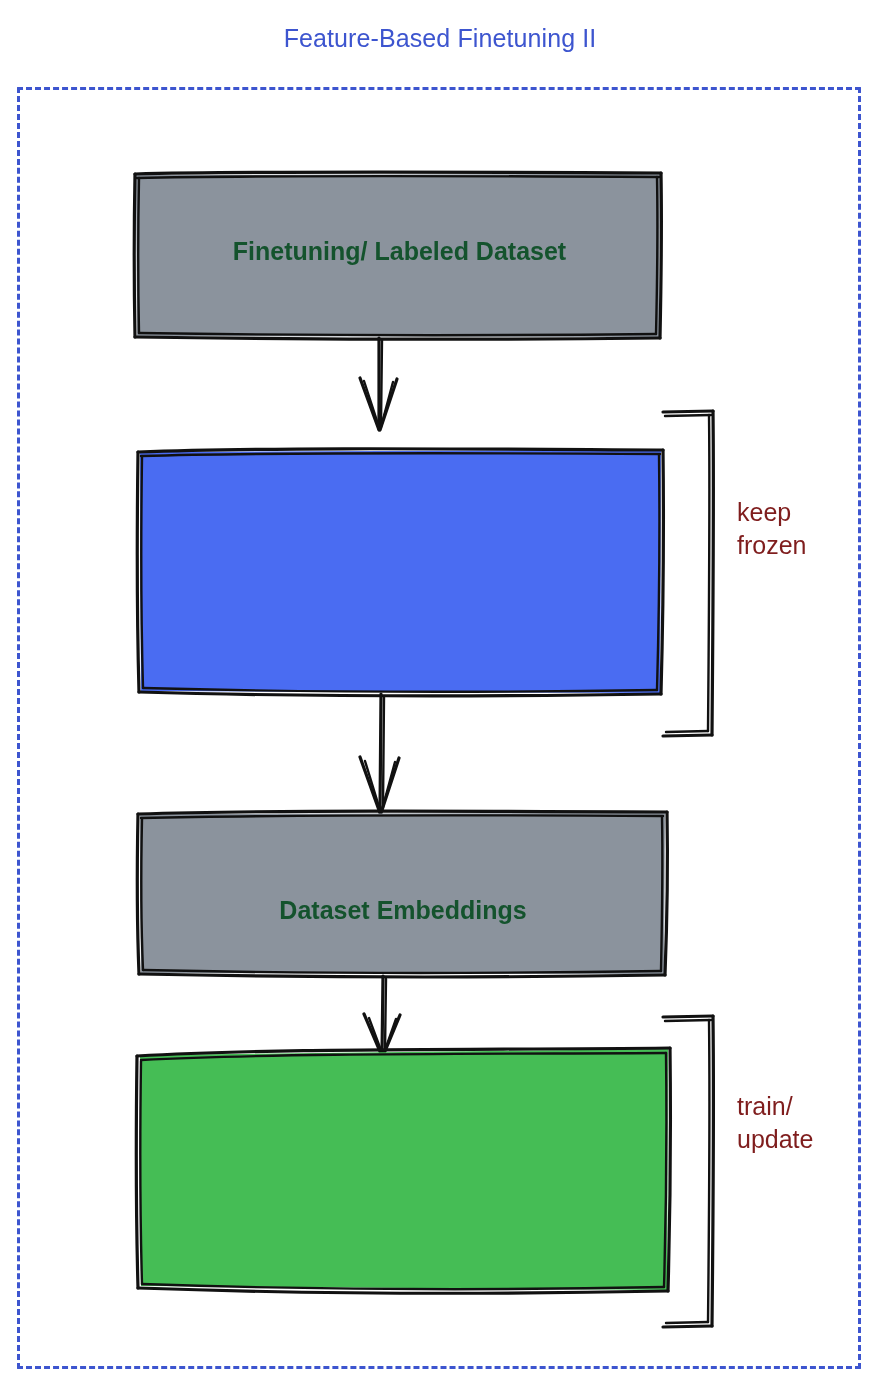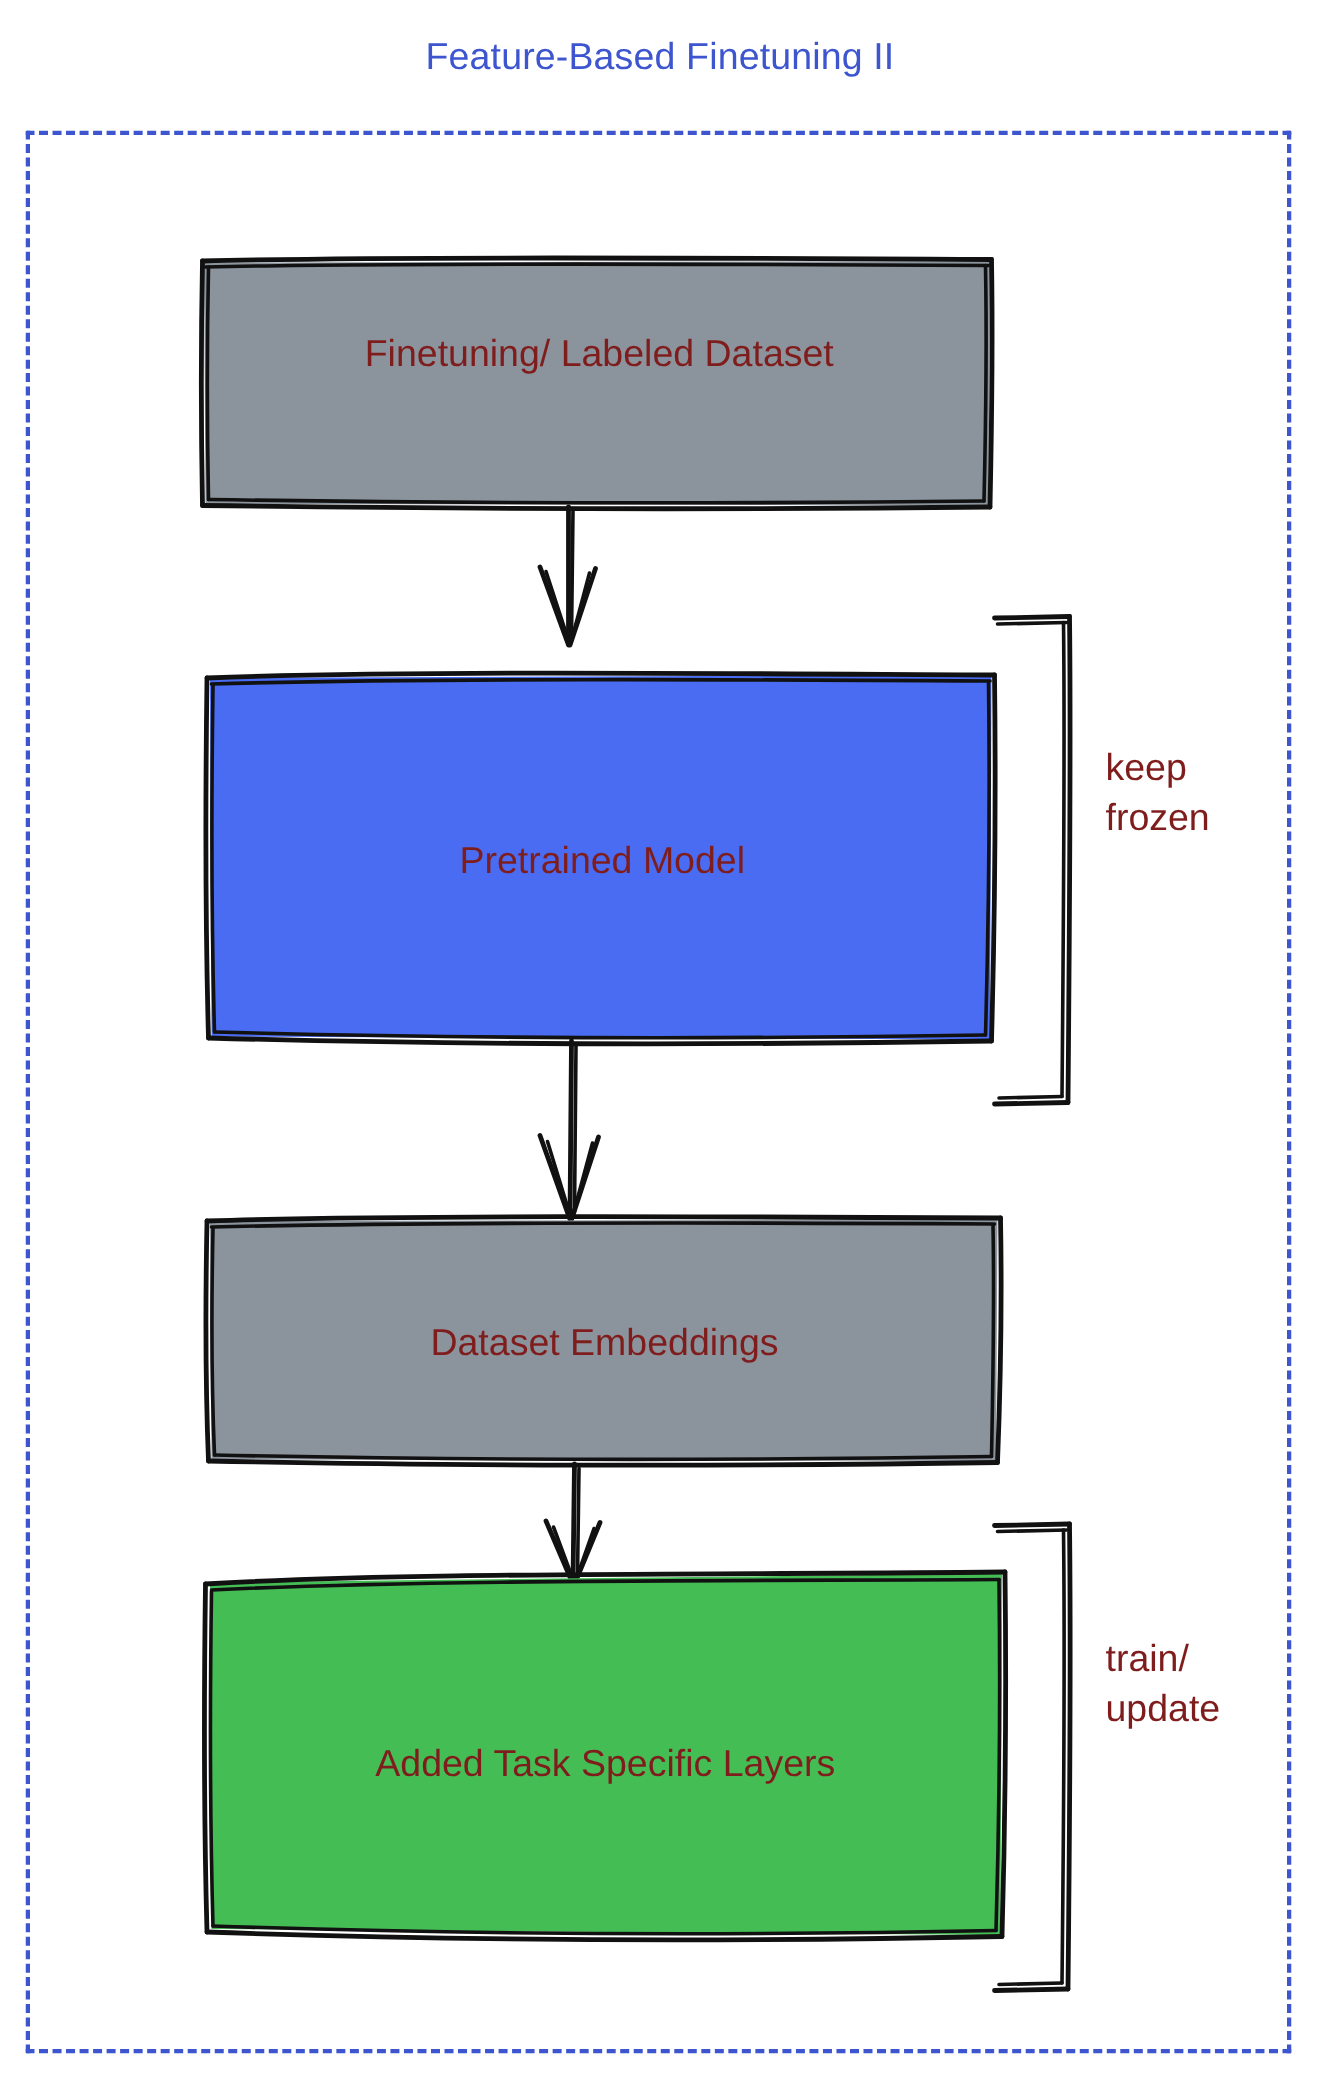--- a/index.html
+++ b/index.html
@@ -52,26 +52,27 @@
   #sketch-layer {
     position: absolute;
     left: 0; top: 0;
     width: 880px;
     height: 1393px;
     pointer-events: none;
   }
 
   .node-label {
     position: absolute;
-    color: #7f1d1d;
+    color: #14532d;
     font-family: "Liberation Sans", sans-serif;
     font-size: 25px;
-    font-weight: 400;
+    font-weight: 700;
     white-space: nowrap;
     text-align: center;
+    margin-top: 15px;
   }
 
   .bracket-label {
     position: absolute;
     color: #7f1d1d;
     font-family: "Liberation Sans", sans-serif;
     font-size: 25px;
     line-height: 33px;
     font-weight: 400;
     white-space: pre-line;
@@ -194,31 +195,25 @@
       <path class="sk-thin" d="M709,1020 C710,1102 709,1228 708,1322"></path>
       <path class="sk" d="M712,1326 L663,1327"></path>
       <path class="sk-thin" d="M708,1322 L666,1323"></path>
     </g>
   </svg>
 
   <div class="node-hit" style="left:136px; top:172px; width:527px; height:168px;">
     <div class="node-label" style="left:0px; top:50px; width:527px; text-align:center;">Finetuning/ Labeled Dataset</div>
   </div>
 
-  <div class="node-hit" style="left:138px; top:450px; width:527px; height:246px;">
-    <div class="node-label" style="left:0px; top:110px; width:527px; text-align:center;">Pretrained Model</div>
-  </div>
 
   <div class="node-hit" style="left:138px; top:812px; width:530px; height:164px;">
     <div class="node-label" style="left:0px; top:69px; width:530px; text-align:center;">Dataset Embeddings</div>
   </div>
 
-  <div class="node-hit" style="left:137px; top:1050px; width:533px; height:242px;">
-    <div class="node-label" style="left:0px; top:112px; width:533px; text-align:center;">Added Task Specific Layers</div>
-  </div>
 
   <div class="bracket-label" style="left:737px; top:496px; width:120px;">keep
 frozen</div>
 
   <div class="bracket-label" style="left:737px; top:1090px; width:120px;">train/
 update</div>
 
 </div>
 
 </body></html>

